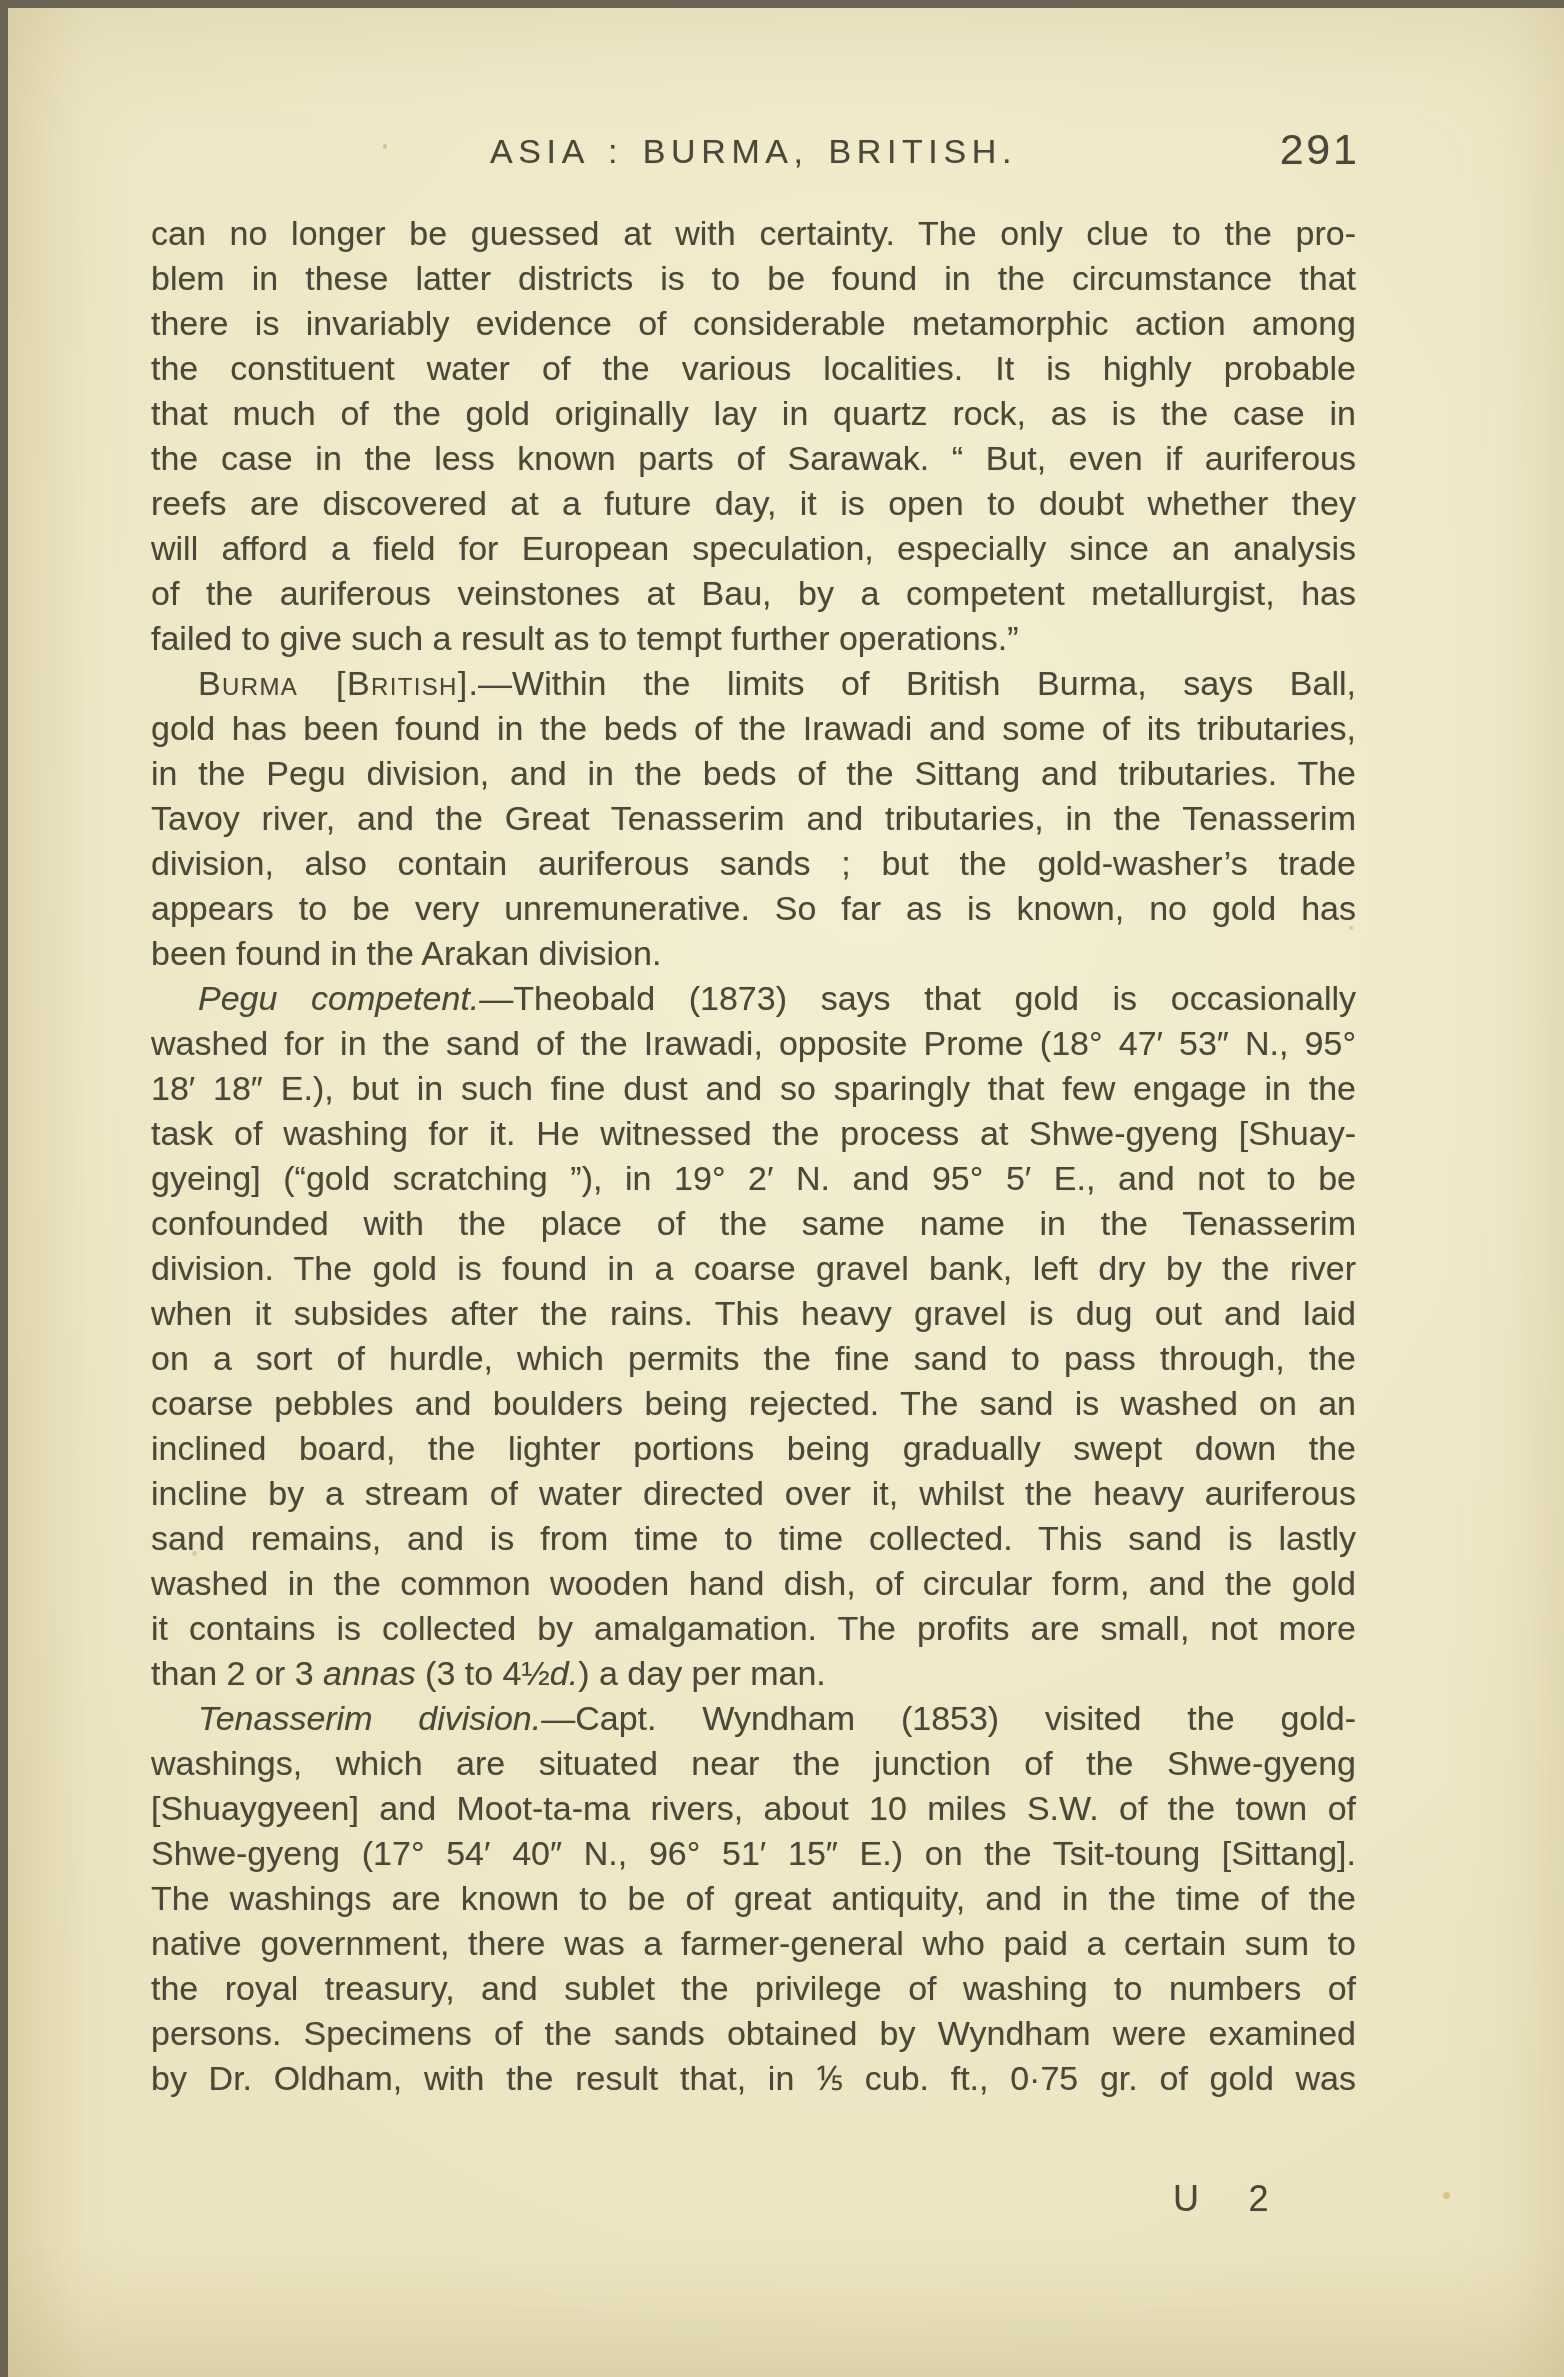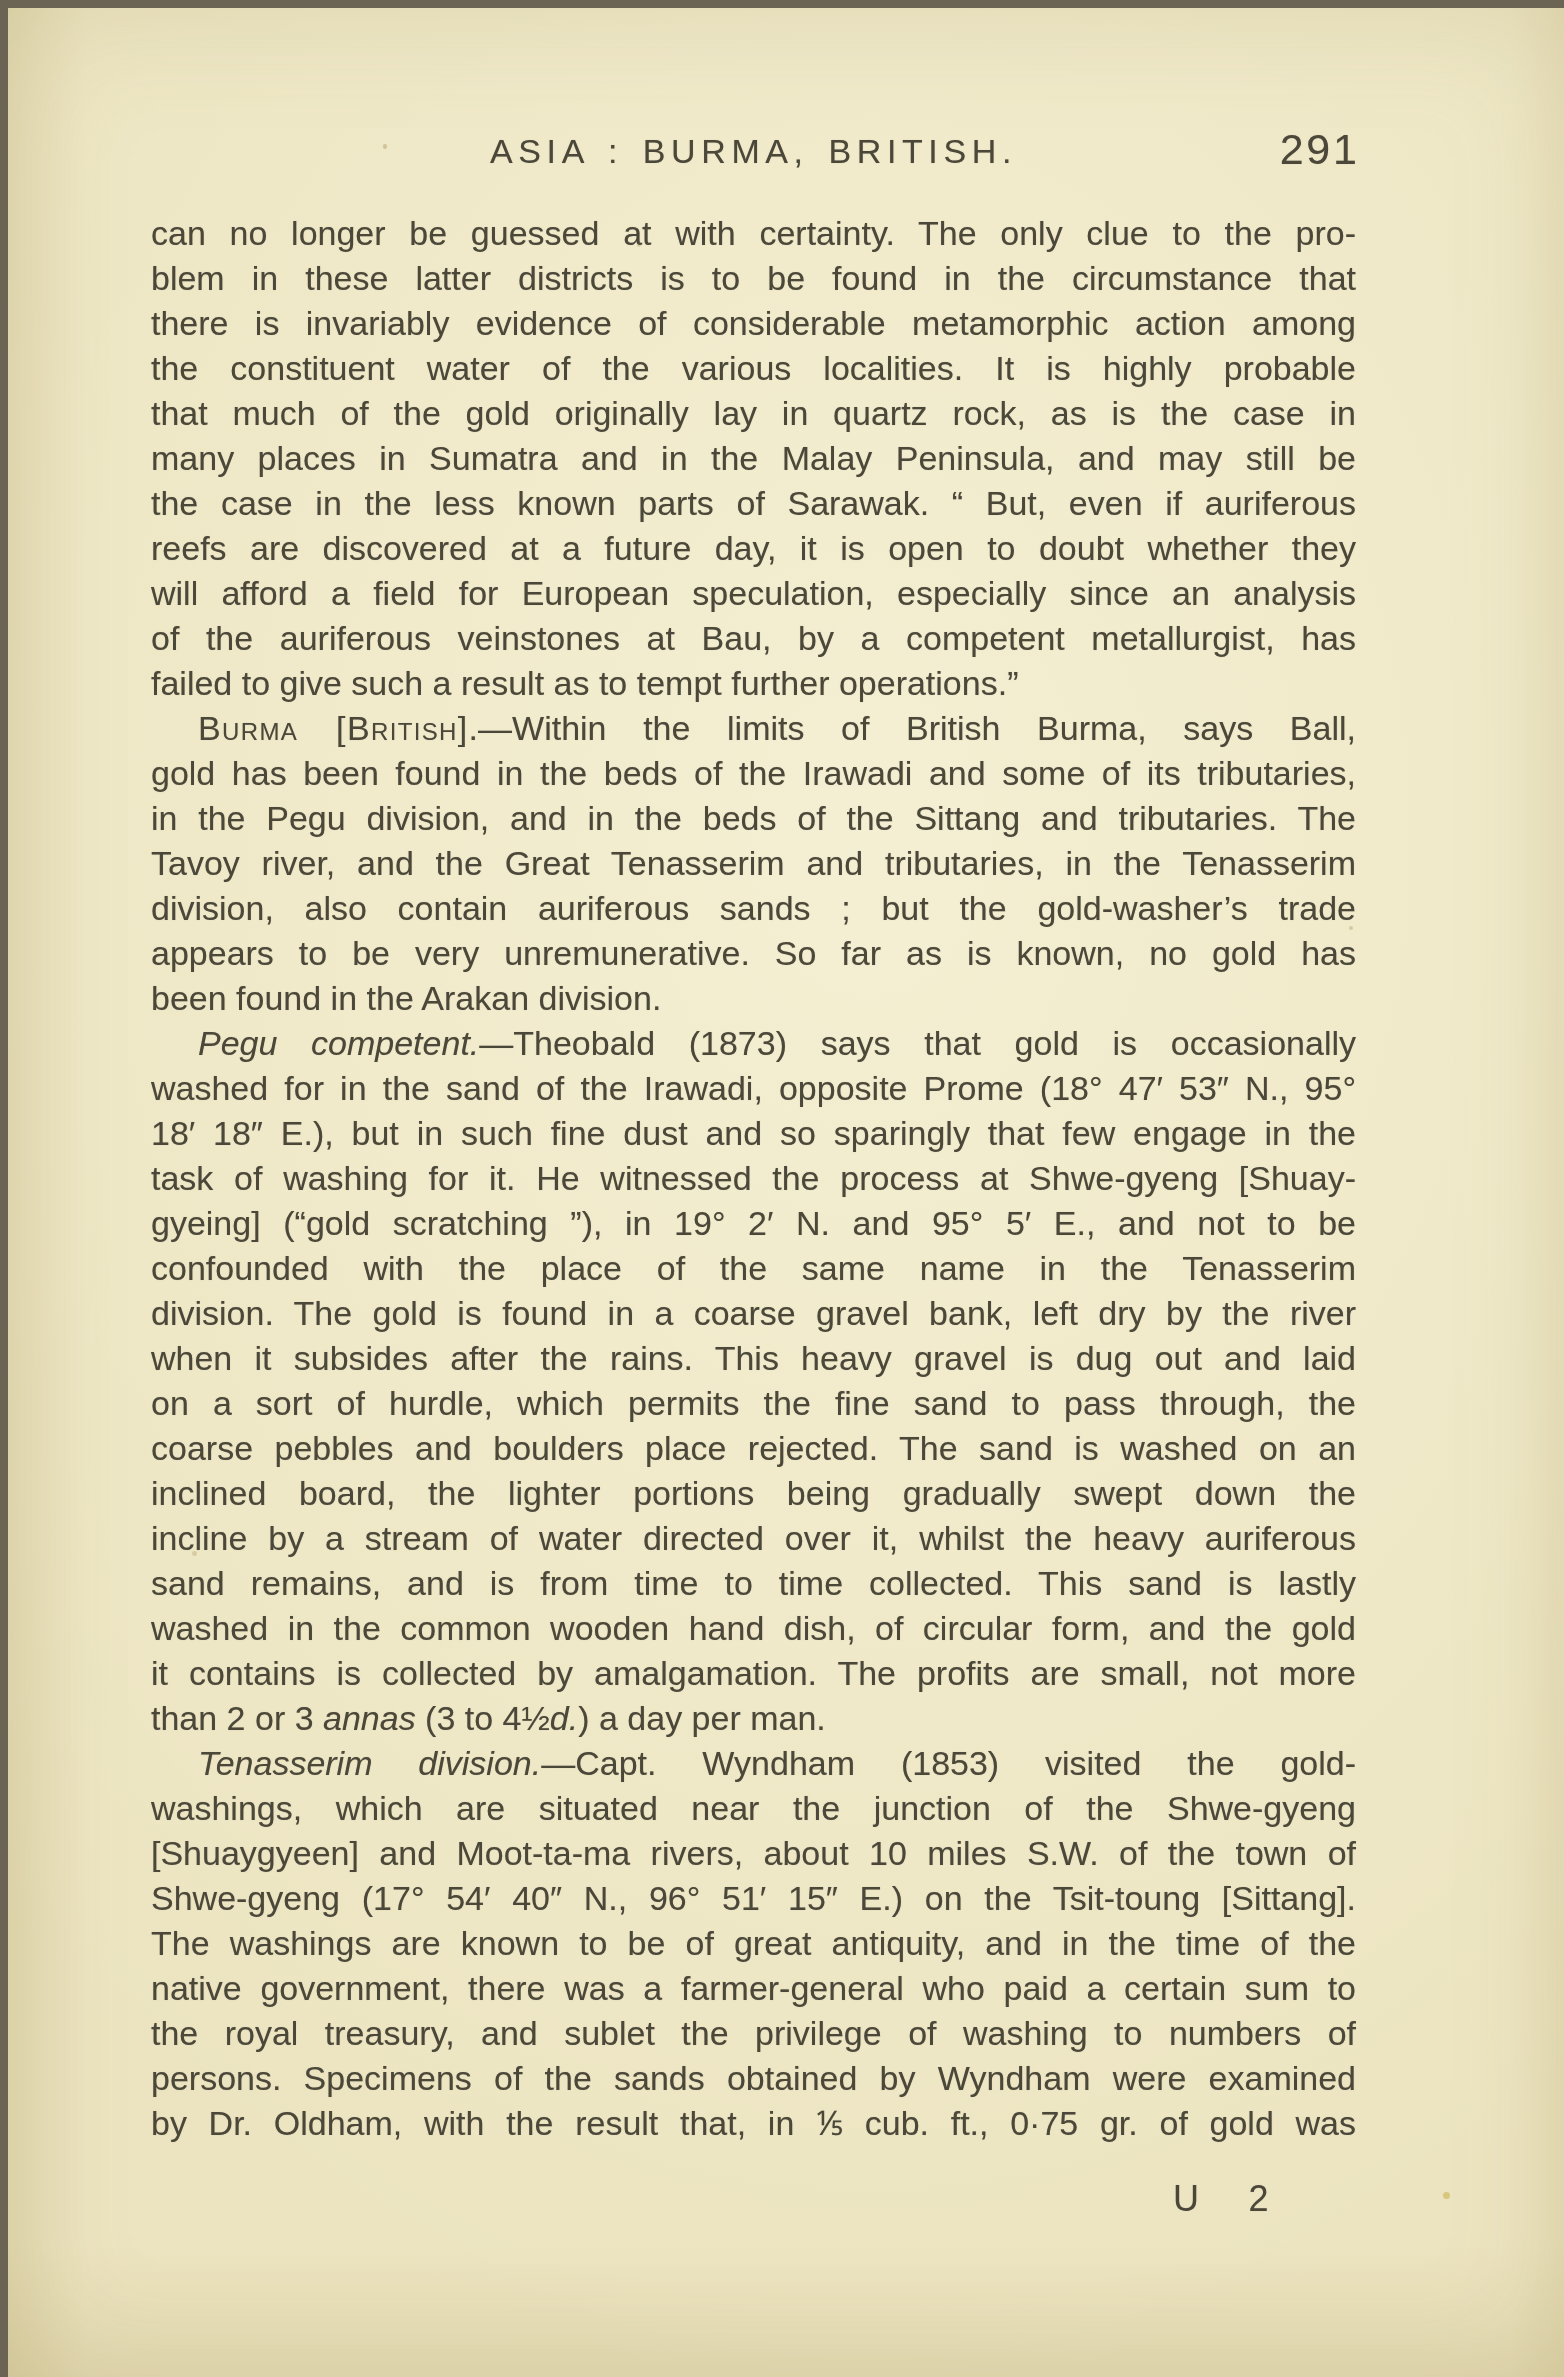--- a/index.html
+++ b/index.html
@@ -100,21 +100,20 @@
     <span class="running-title">ASIA : BURMA, BRITISH.</span>
     <span class="page-number">291</span>
   </div>
 
   <div class="body" id="body-text">
       <div class="line"><span class="seg-normal">can no longer be guessed at with certainty.  The only clue to the pro-</span></div>
       <div class="line"><span class="seg-normal">blem in these latter districts is to be found in the circumstance that</span></div>
       <div class="line"><span class="seg-normal">there is invariably evidence of considerable metamorphic action among</span></div>
       <div class="line"><span class="seg-normal">the constituent water of the various localities.  It is highly probable</span></div>
       <div class="line"><span class="seg-normal">that much of the gold originally lay in quartz rock, as is the case in</span></div>
-      <div class="line"><span class="seg-normal">many places in Sumatra and in the Malay Peninsula, and may still be</span></div>
       <div class="line"><span class="seg-normal">the case in the less known parts of Sarawak.  “ But, even if auriferous</span></div>
       <div class="line"><span class="seg-normal">reefs are discovered at a future day, it is open to doubt whether they</span></div>
       <div class="line"><span class="seg-normal">will afford a field for European speculation, especially since an analysis</span></div>
       <div class="line"><span class="seg-normal">of the auriferous veinstones at Bau, by a competent metallurgist, has</span></div>
       <div class="line endpara"><span class="seg-normal">failed to give such a result as to tempt further operations.”</span></div>
       <div class="line indent"><span class="seg-smallcaps">Burma [British]</span><span class="seg-normal">.—Within the limits of British Burma, says Ball,</span></div>
       <div class="line"><span class="seg-normal">gold has been found in the beds of the Irawadi and some of its tributaries,</span></div>
       <div class="line"><span class="seg-normal">in the Pegu division, and in the beds of the Sittang and tributaries.  The</span></div>
       <div class="line"><span class="seg-normal">Tavoy river, and the Great Tenasserim and tributaries, in the Tenasserim</span></div>
       <div class="line"><span class="seg-normal">division, also contain auriferous sands ; but the gold-washer’s trade</span></div>
@@ -122,21 +121,21 @@
       <div class="line endpara"><span class="seg-normal">been found in the Arakan division.</span></div>
       <div class="line indent"><span class="seg-italic">Pegu competent.</span><span class="seg-normal">—Theobald (1873) says that gold is occasionally</span></div>
       <div class="line"><span class="seg-normal">washed for in the sand of the Irawadi, opposite Prome (18° 47′ 53″ N., 95°</span></div>
       <div class="line"><span class="seg-normal">18′ 18″ E.), but in such fine dust and so sparingly that few engage in the</span></div>
       <div class="line"><span class="seg-normal">task of washing for it.  He witnessed the process at Shwe-gyeng [Shuay-</span></div>
       <div class="line"><span class="seg-normal">gyeing] (“gold scratching ”), in 19° 2′ N. and 95° 5′ E., and not to be</span></div>
       <div class="line"><span class="seg-normal">confounded with the place of the same name in the Tenasserim</span></div>
       <div class="line"><span class="seg-normal">division.  The gold is found in a coarse gravel bank, left dry by the river</span></div>
       <div class="line"><span class="seg-normal">when it subsides after the rains.  This heavy gravel is dug out and laid</span></div>
       <div class="line"><span class="seg-normal">on a sort of hurdle, which permits the fine sand to pass through, the</span></div>
-      <div class="line"><span class="seg-normal">coarse pebbles and boulders place rejected.  The sand is washed on an</span></div>
+      <div class="line"><span class="seg-normal">coarse pebbles and boulders being rejected.  The sand is washed on an</span></div>
       <div class="line"><span class="seg-normal">inclined board, the lighter portions being gradually swept down the</span></div>
       <div class="line"><span class="seg-normal">incline by a stream of water directed over it, whilst the heavy auriferous</span></div>
       <div class="line"><span class="seg-normal">sand remains, and is from time to time collected.  This sand is lastly</span></div>
       <div class="line"><span class="seg-normal">washed in the common wooden hand dish, of circular form, and the gold</span></div>
       <div class="line"><span class="seg-normal">it contains is collected by amalgamation.  The profits are small, not more</span></div>
       <div class="line endpara"><span class="seg-normal">than 2 or 3 </span><span class="seg-italic">annas</span><span class="seg-normal"> (3 to 4½</span><span class="seg-italic">d.</span><span class="seg-normal">) a day per man.</span></div>
       <div class="line indent"><span class="seg-italic">Tenasserim division.</span><span class="seg-normal">—Capt.  Wyndham (1853) visited the gold-</span></div>
       <div class="line"><span class="seg-normal">washings, which are situated near the junction of the Shwe-gyeng</span></div>
       <div class="line"><span class="seg-normal">[Shuaygyeen] and Moot-ta-ma rivers, about 10 miles S.W. of the town of</span></div>
       <div class="line"><span class="seg-normal">Shwe-gyeng (17° 54′ 40″ N., 96° 51′ 15″ E.) on the Tsit-toung [Sittang].</span></div>

